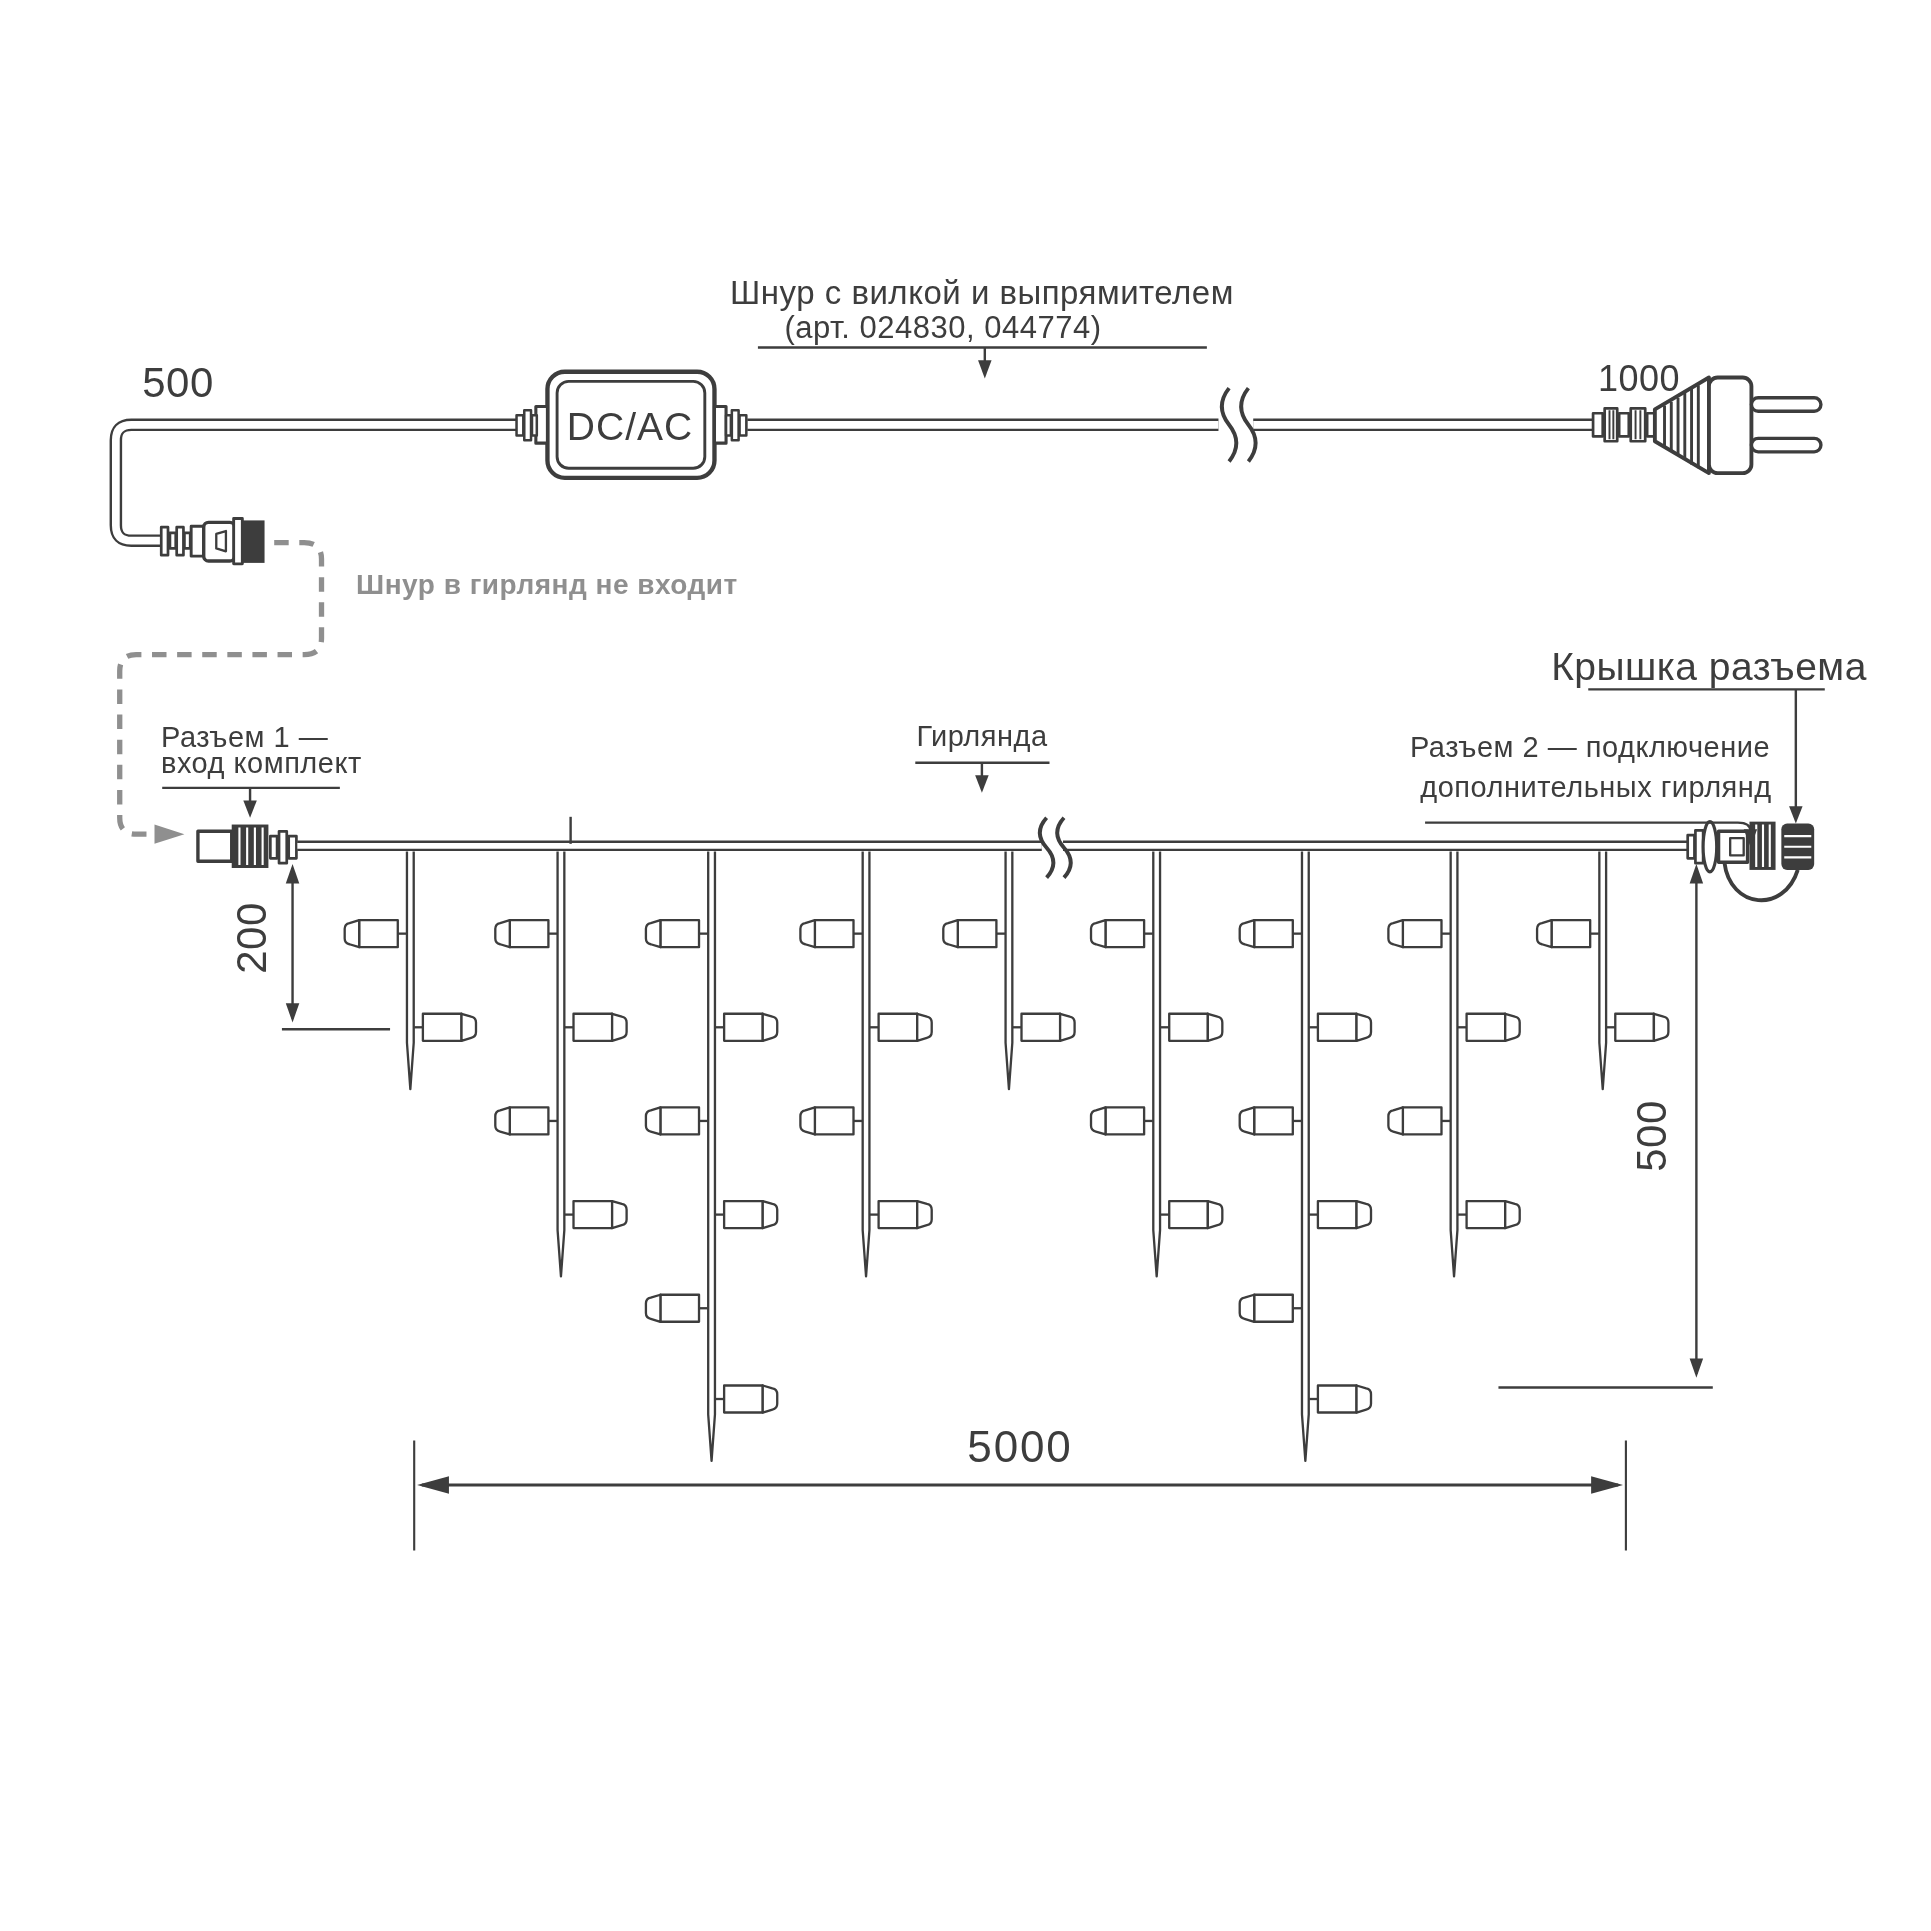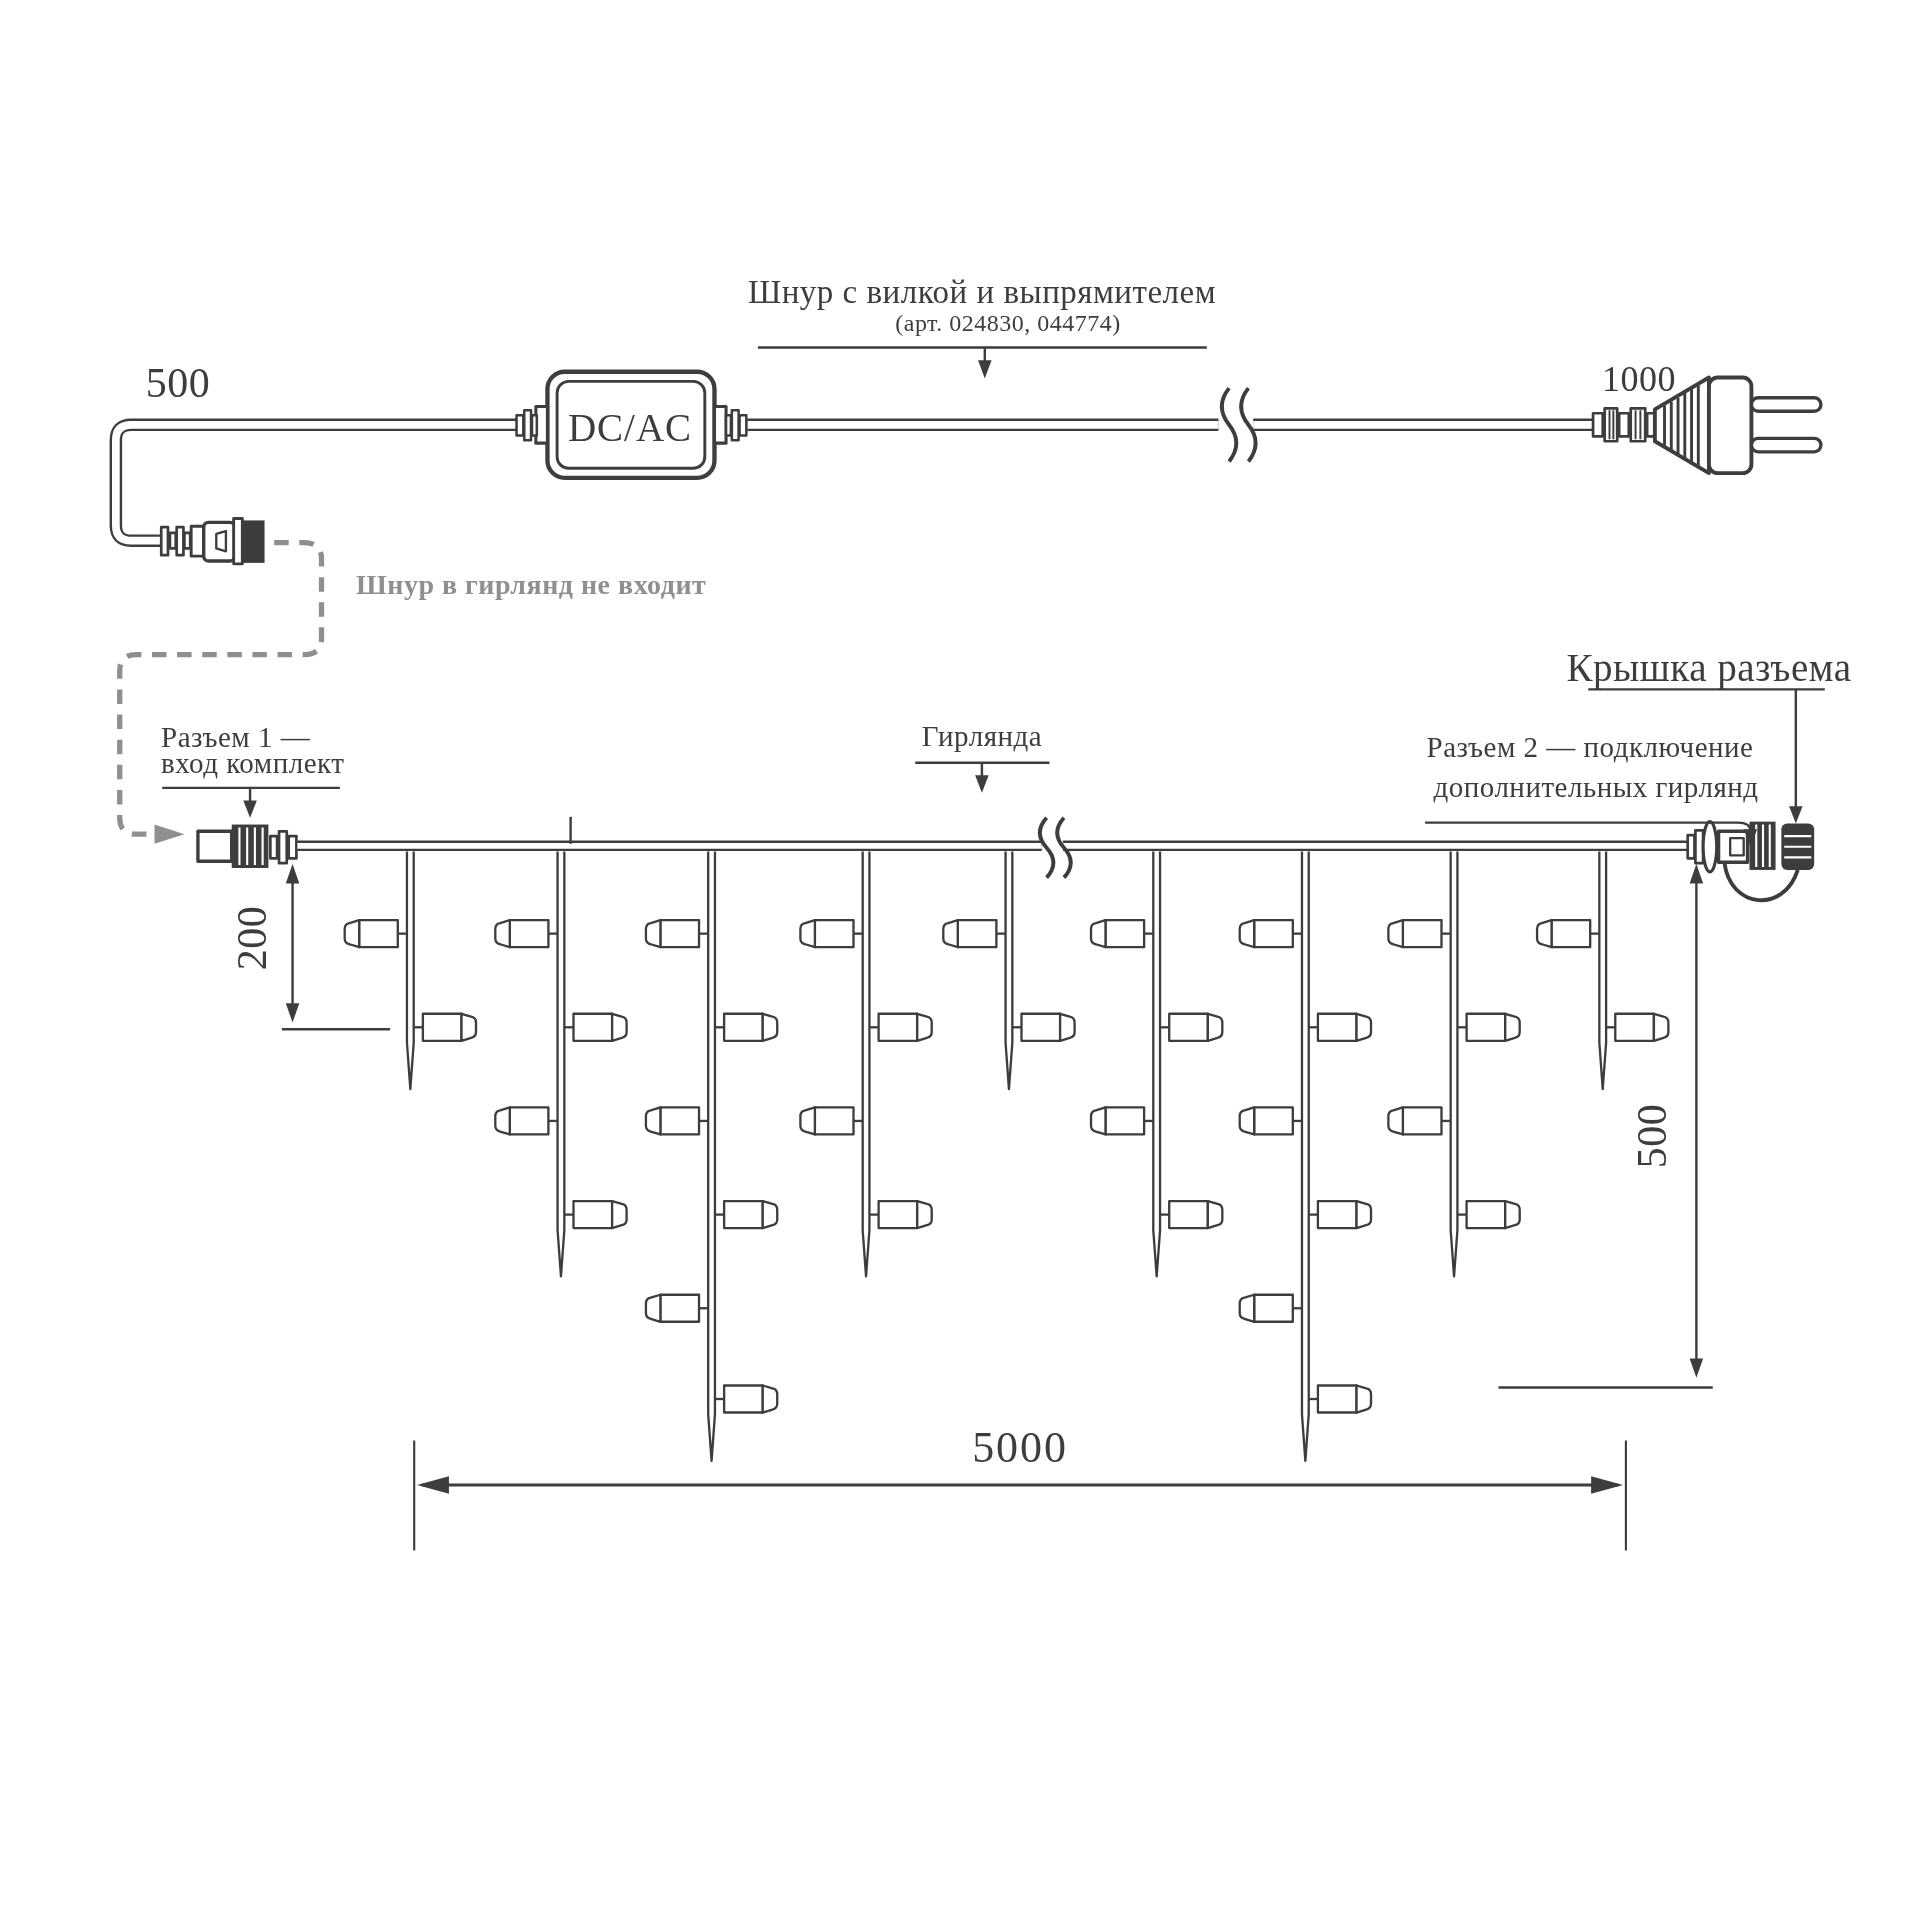--- a/index.html
+++ b/index.html
@@ -1,17 +1,17 @@
 <!DOCTYPE html>
 <html style="--line: #3d3d3d; --muted: #8f8f8f;"><head>
 <meta charset="utf-8">
 <style>
   html,body{margin:0;padding:0;background:#fff}
   .canvas{position:relative;width:1931px;height:1931px;background:#fff;
-          font-family:Liberation Serif, serif;overflow:hidden}
+          font-family:Liberation Sans, sans-serif;overflow:hidden}
   svg{position:absolute;left:0;top:0}
   .ln   {fill:none;stroke:var(--line,#3d3d3d);stroke-width:2.4;stroke-linejoin:round}
   .fw   {fill:#fff;stroke:var(--line,#3d3d3d);stroke-width:2.8;stroke-linejoin:round}
   .lnf  {fill:var(--line,#3d3d3d);stroke:none}
   .pipe-o{fill:none;stroke:var(--line,#3d3d3d);stroke-width:13;stroke-linejoin:round}
   .pipe-i{fill:none;stroke:#fff;stroke-width:8;stroke-linejoin:round}
   .mpipe-o{fill:none;stroke:var(--line,#3d3d3d);stroke-width:11}
   .mpipe-i{fill:none;stroke:#fff;stroke-width:6}
   .dash {fill:none;stroke:var(--muted,#8f8f8f);stroke-width:5.5;stroke-dasharray:15 11;stroke-linejoin:round}
   .whl  {fill:none;stroke:#fff;stroke-width:2.2}
@@ -275,21 +275,21 @@
   </g>
   <g>
     <path class="ln" style="stroke-width:2.2" d="M 429,1492 V 1606 M 1684,1492 V 1606"></path>
     <path class="ln" style="stroke-width:3" d="M 437,1538 H 1676"></path>
     <polygon class="lnf" points="465,1529 465,1547 432,1538"></polygon>
     <polygon class="lnf" points="1648,1529 1648,1547 1681,1538"></polygon>
   </g>
 </svg>
 
 <div class="lbl ctr" style="left:982px;top:274px;font-size:33px">Шнур с вилкой и выпрямителем</div>
-<div class="lbl ctr" style="left:1008px;top:310px;font-size:24px">(арт. 024830, 044774)</div>
+<div class="lbl ctr" style="left:943px;top:310px;font-size:31px">(арт. 024830, 044774)</div>
 <div class="lbl ctr" style="left:178px;top:359px;font-size:42px">500</div>
 <div class="lbl ctr" style="left:1639px;top:358px;font-size:36px">1000</div>
 <div class="lbl ctr" style="left:630px;top:405px;font-size:39px;letter-spacing:1px">DC/AC</div>
 
 <div class="lbl muted" style="left:356px;top:569px;font-size:28px">Шнур в гирлянд не входит</div>
 
 <div class="lbl" style="left:161px;top:721px;font-size:29px">Разъем 1 —</div>
 <div class="lbl" style="left:161px;top:747px;font-size:29px">вход комплект</div>
 
 <div class="lbl ctr" style="left:982px;top:720px;font-size:29px">Гирлянда</div>

